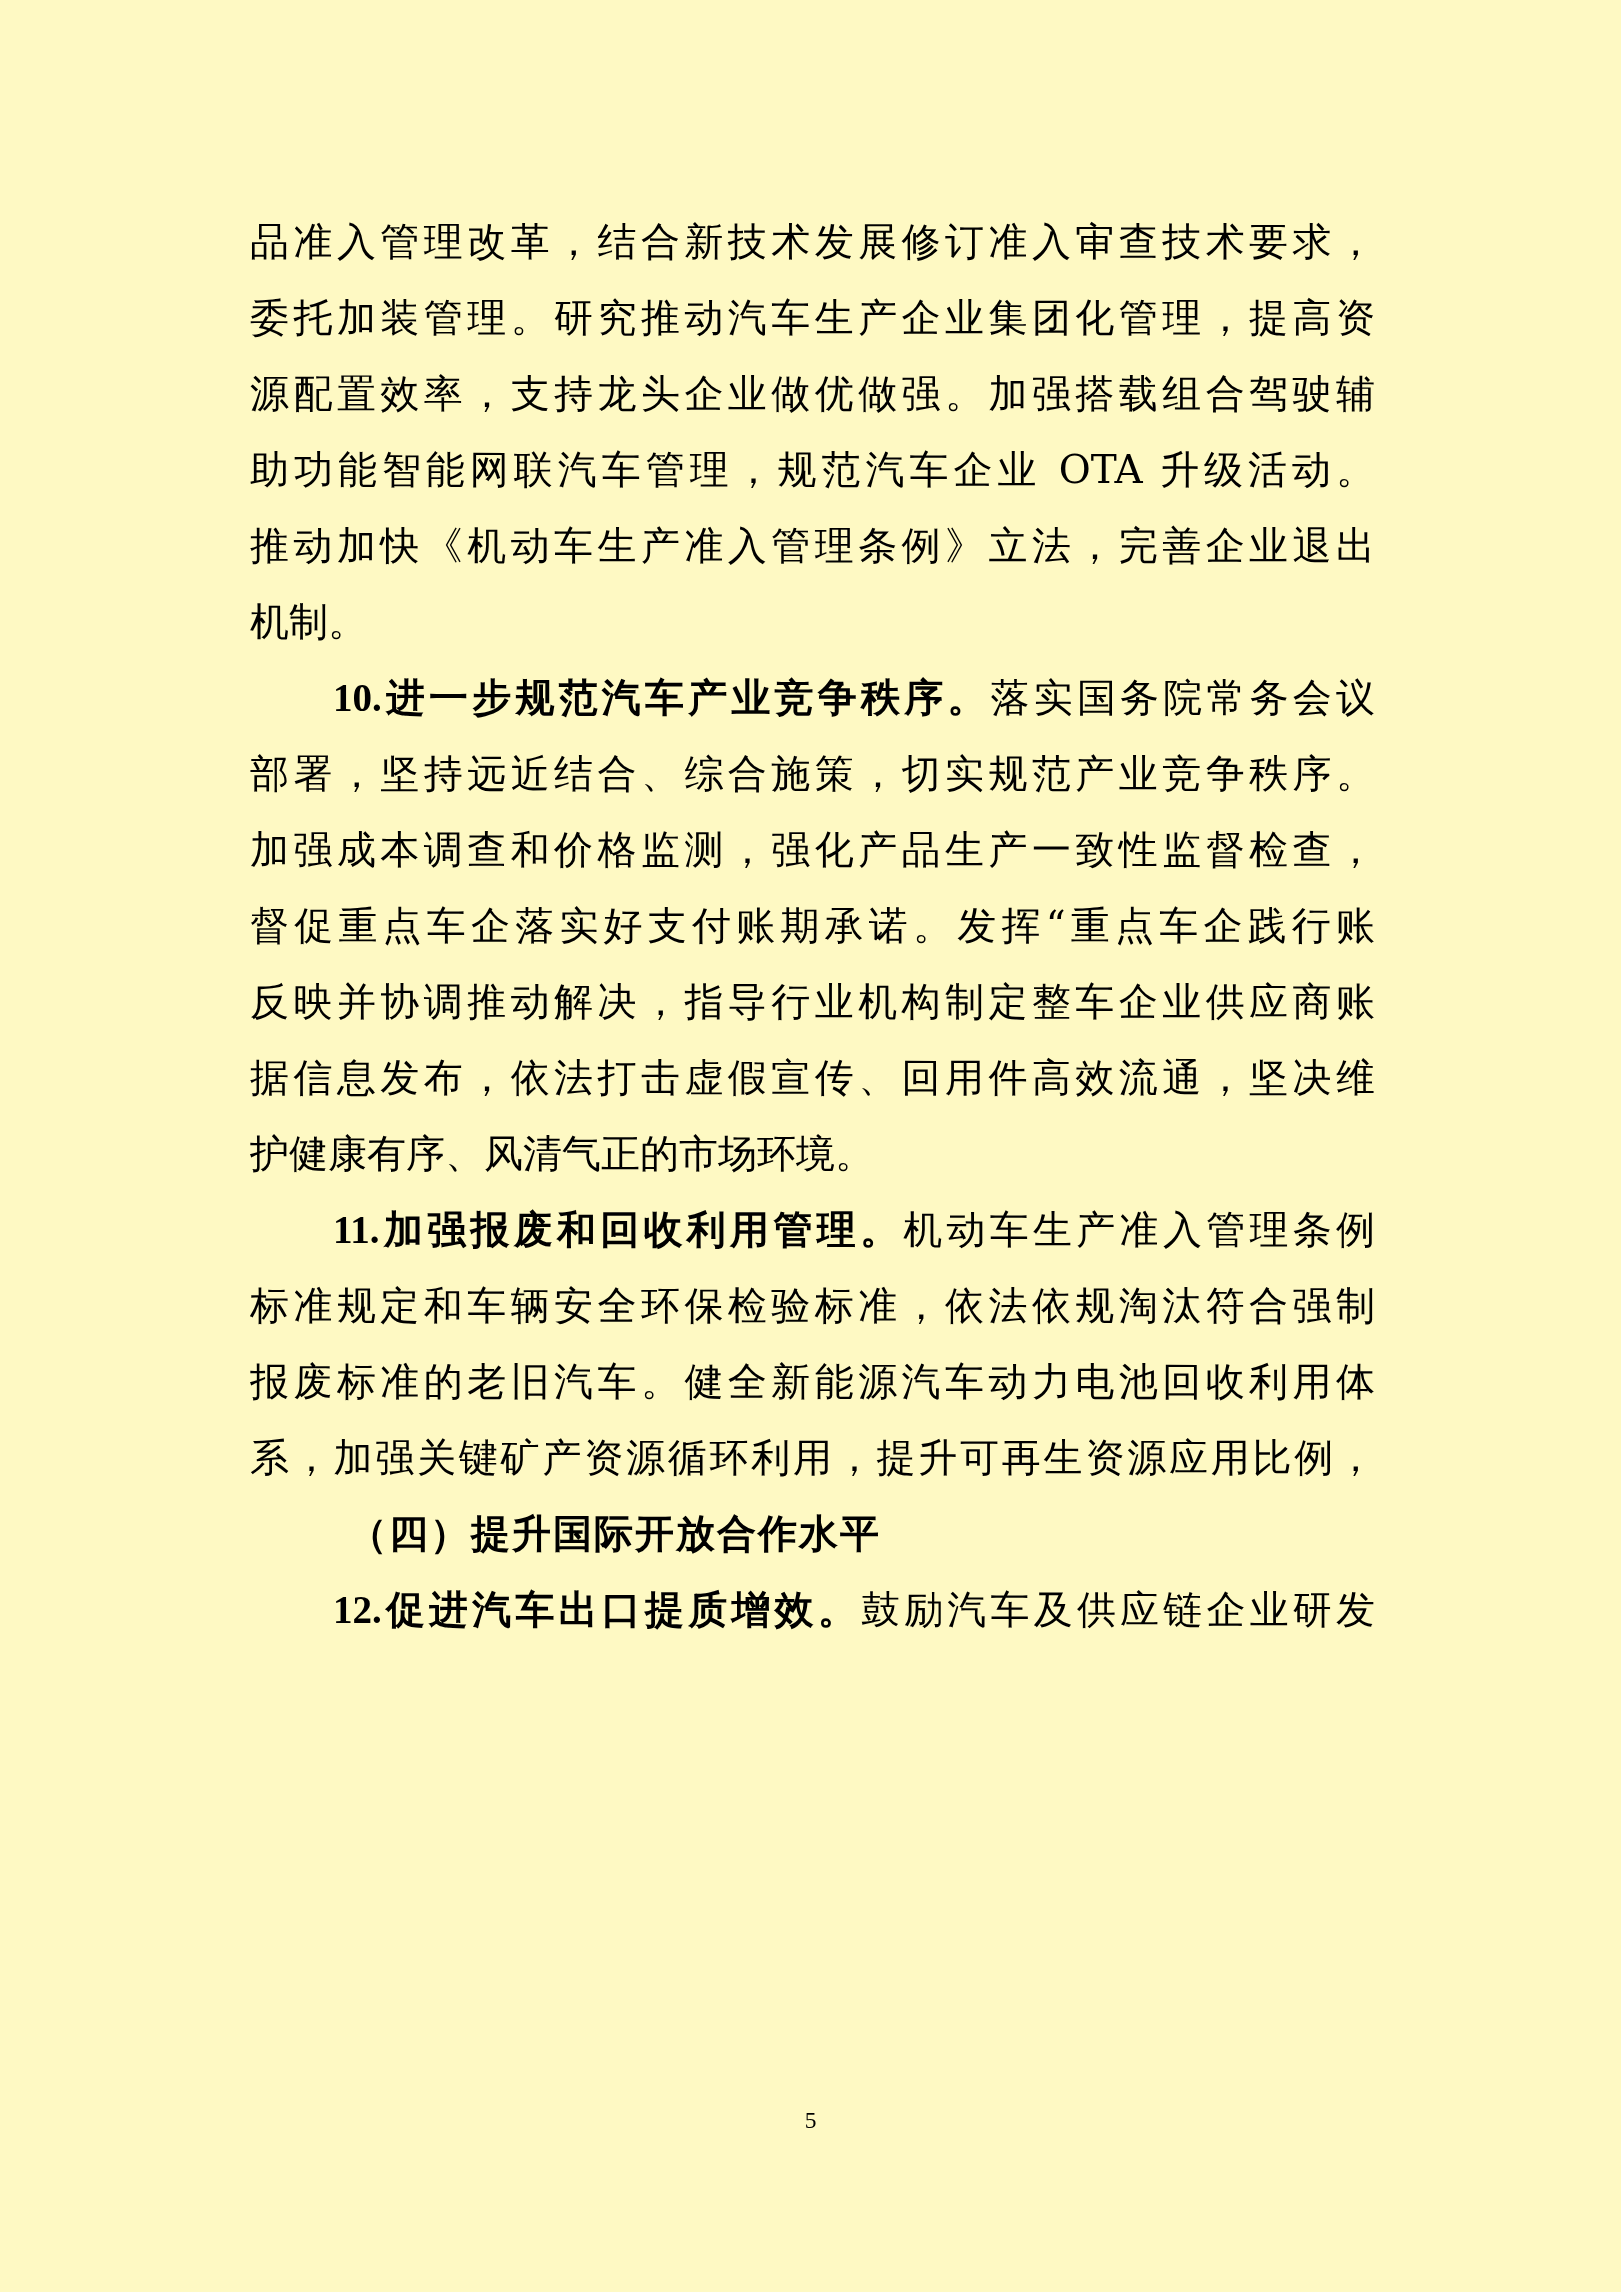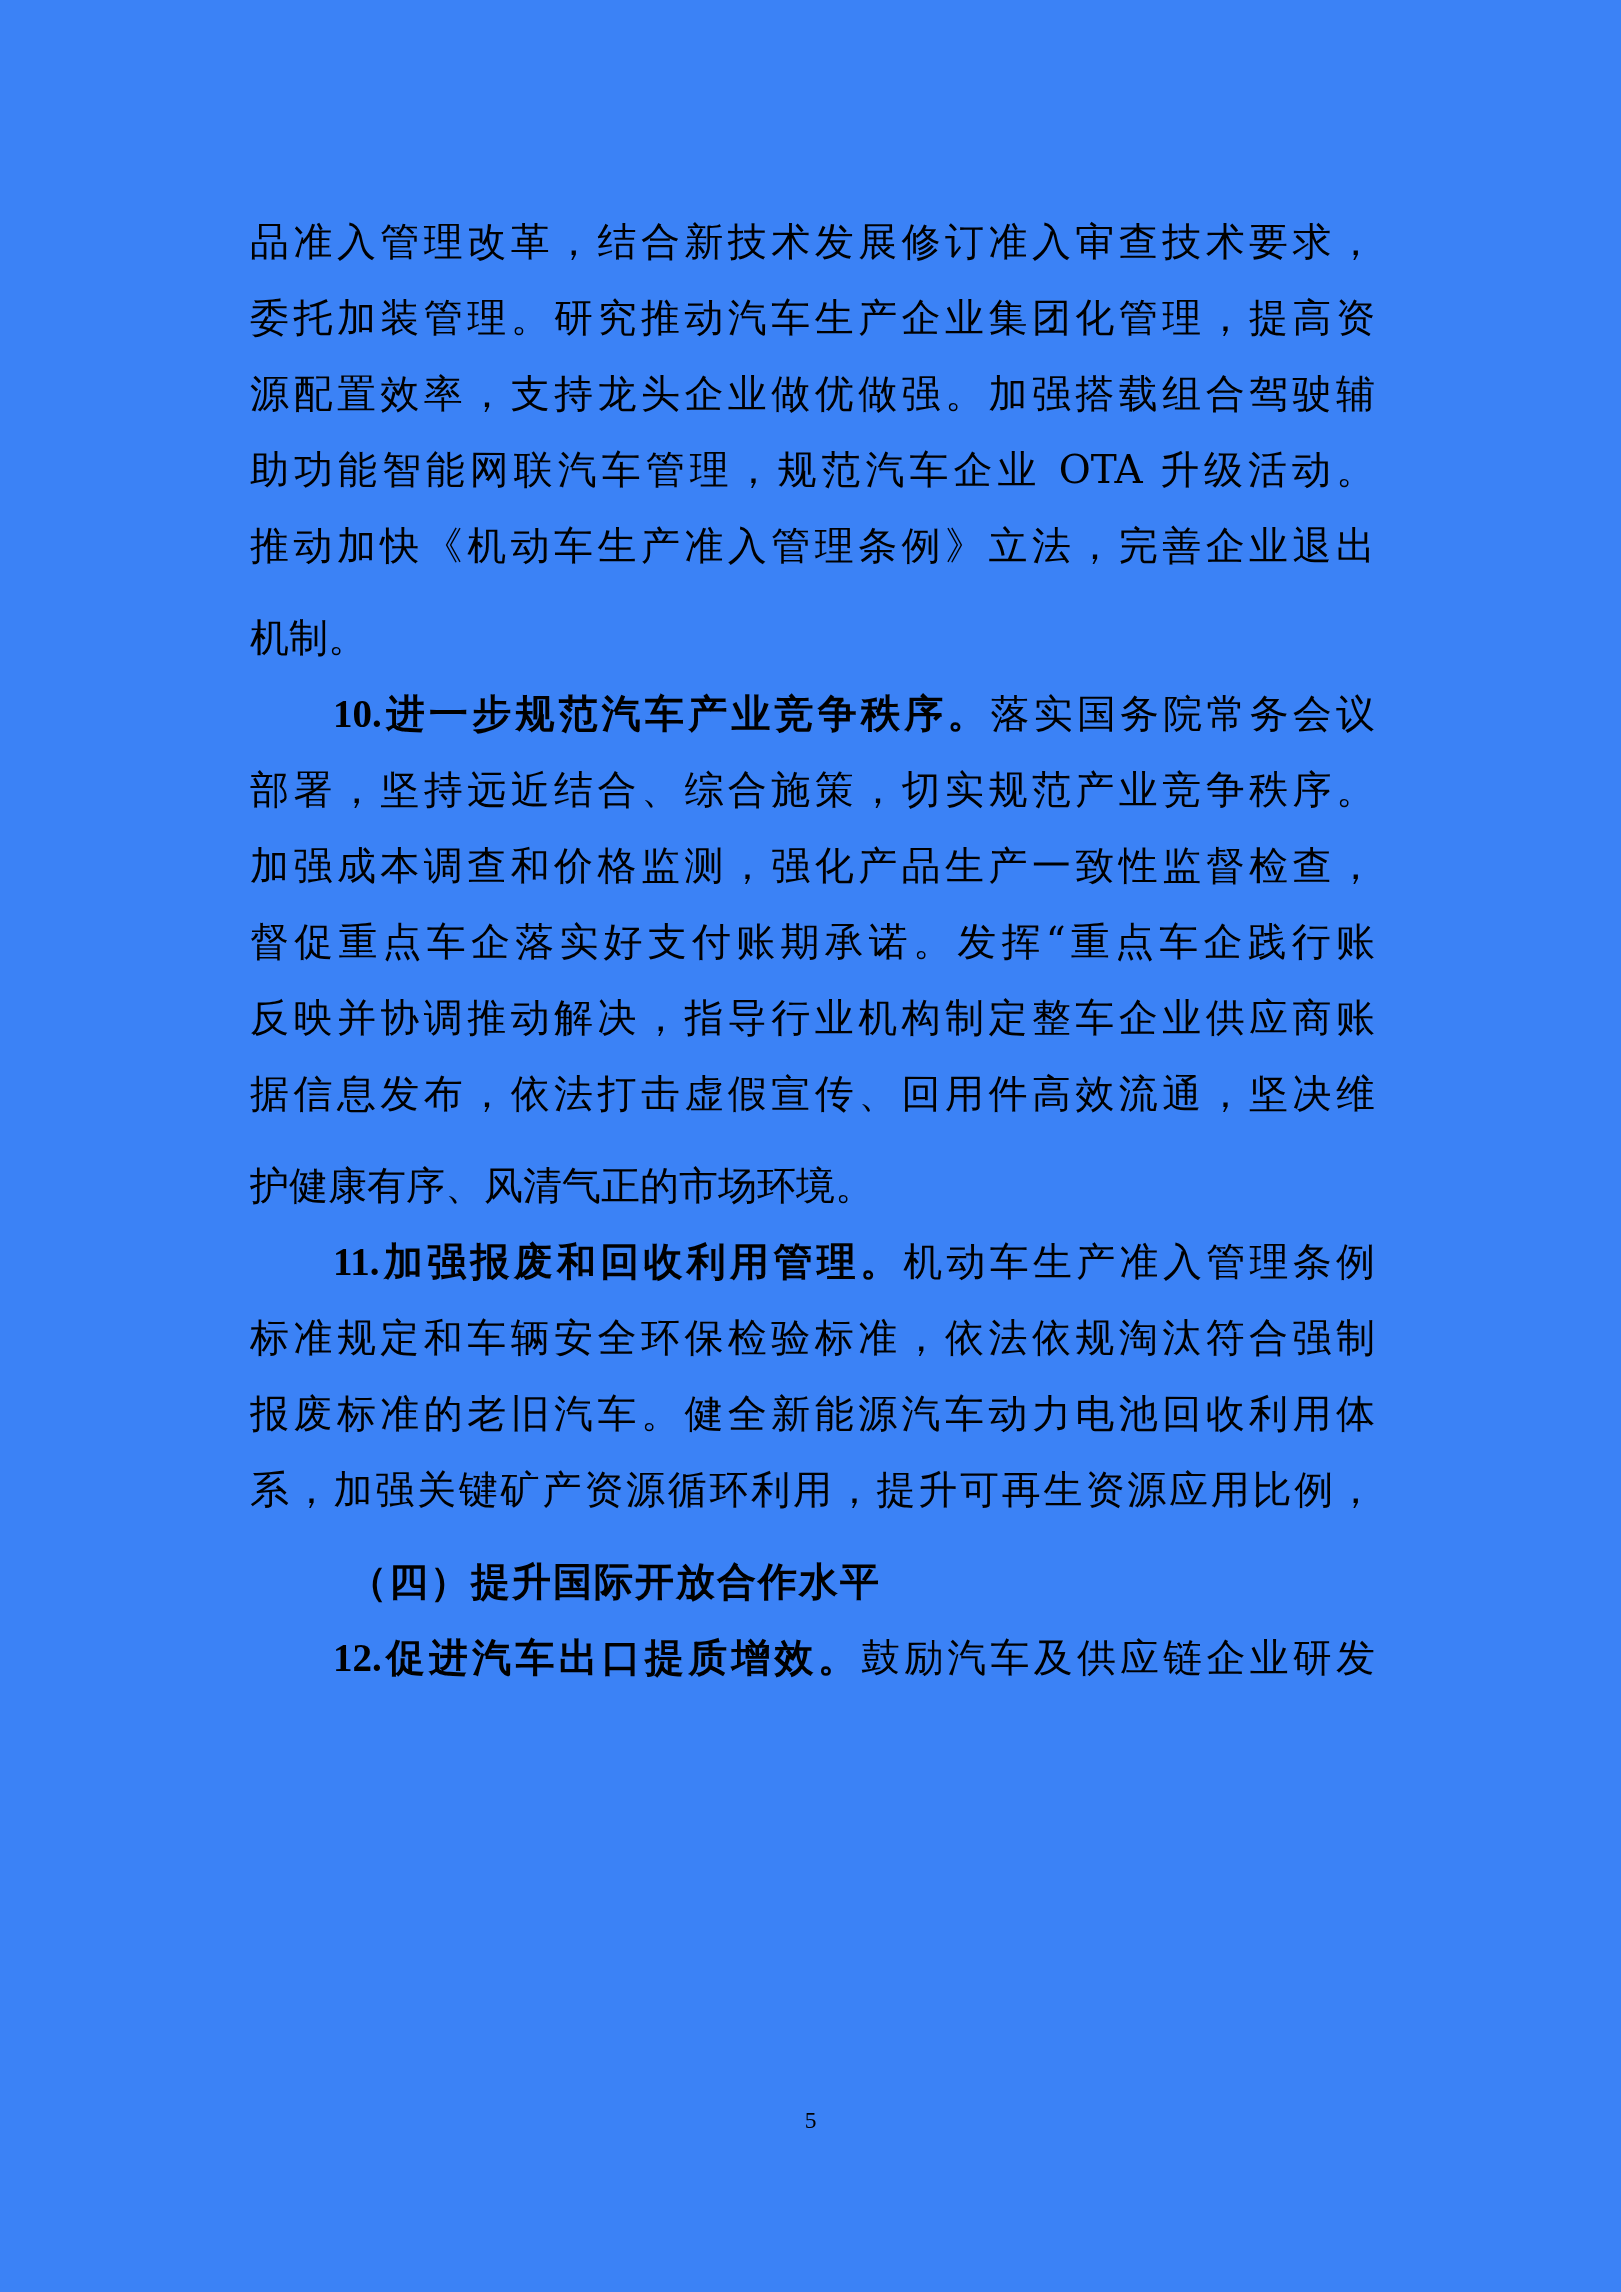--- a/index.html
+++ b/index.html
@@ -14,40 +14,39 @@
       overflow: hidden;
       font-family: "DejaVu Serif", "Liberation Serif", serif;
       color: #000000;
     }
     .page {
       position: absolute;
       left: 0;
       top: 0;
       width: 1621px;
       height: 2293px;
-      background: #3b82f6;
+      background: #fef9c3;
     }
     .body-text {
       position: absolute;
       left: 250px;
       top: 214px;
       width: 1125px;
     }
     .line {
       height: 76px;
       line-height: 55px;
       font-size: 39px;
       white-space: nowrap;
       text-align: justify;
       text-align-last: justify;
       overflow: visible;
     }
     .line.last {
       text-align-last: left;
-      margin-top: 16px;
     }
     .line.indent {
       padding-left: 83px;
     }
     .line.subhead {
       padding-left: 98px;
     }
     .heading-strong {
       font-weight: bold;
       font-family: "Liberation Serif", "DejaVu Serif", serif;

